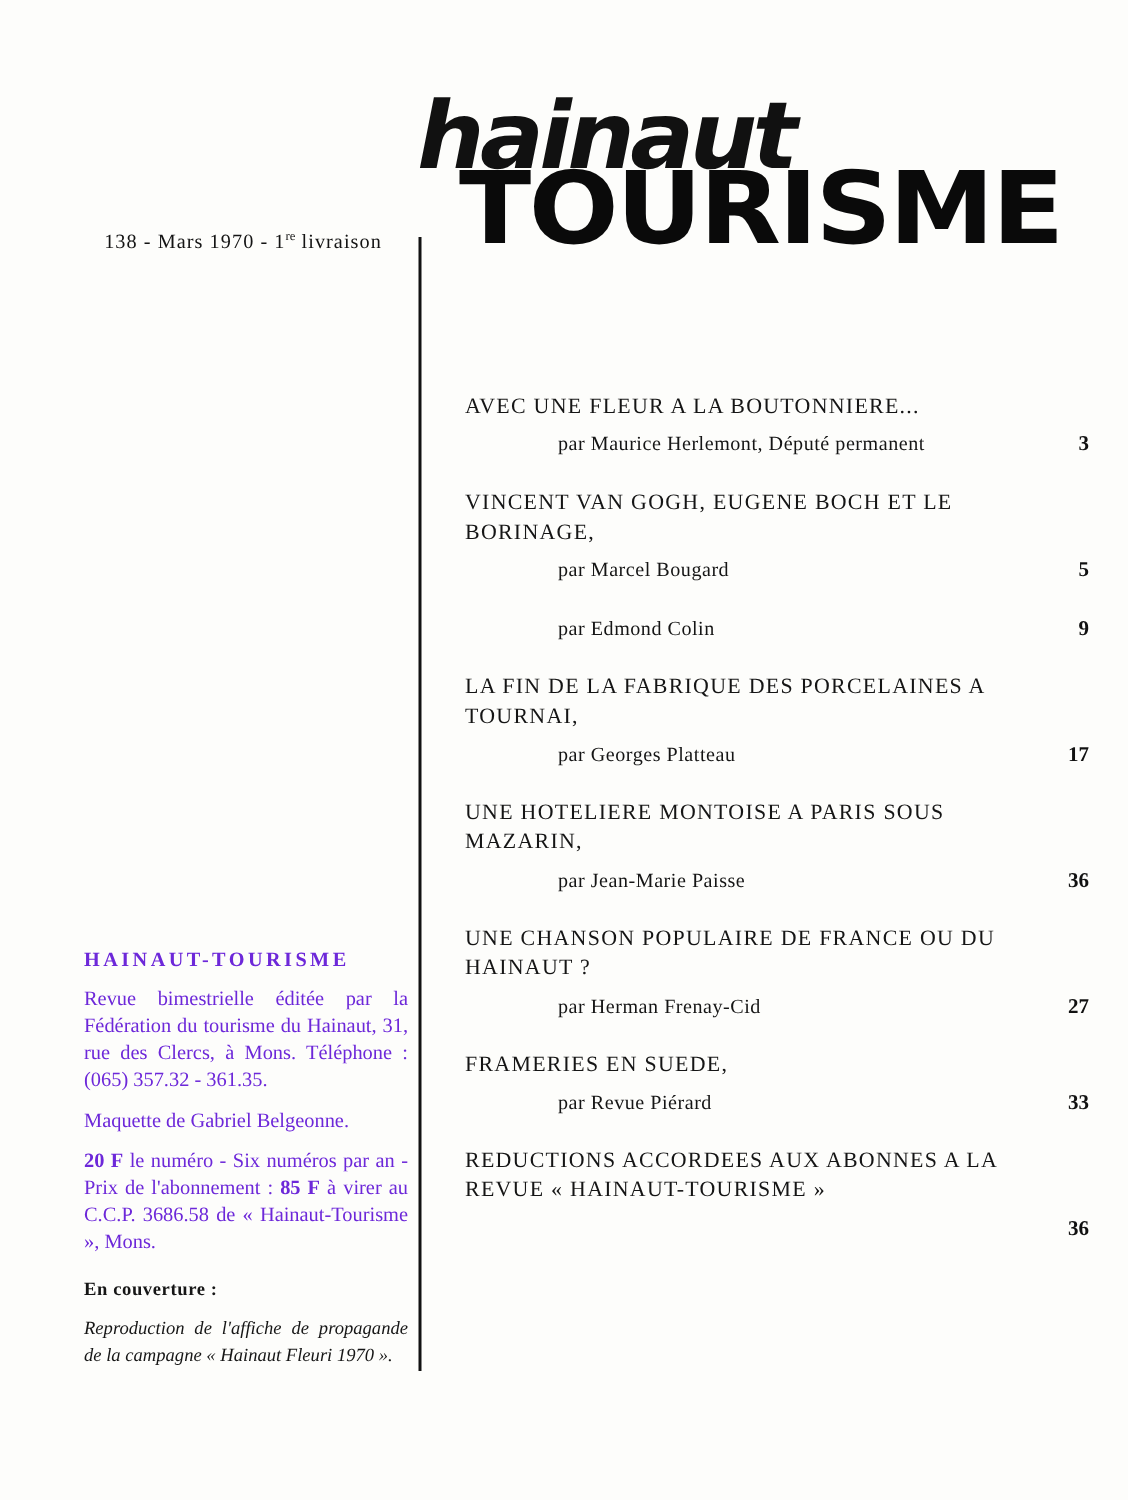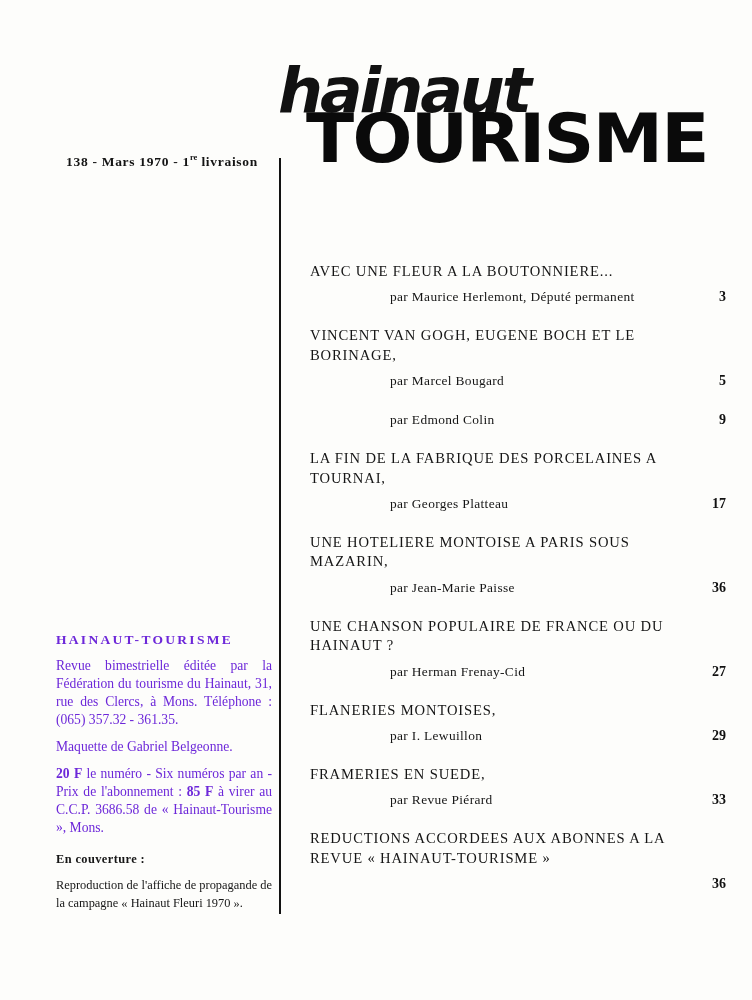--- a/index.html
+++ b/index.html
@@ -57,21 +57,21 @@
   }
 
   
   .issue-line {
     position: absolute;
     left: 56px;
     top: 152px;
     width: 212px;
     text-align: center;
     font-size: 13.5px;
-    font-weight: 700;
+    font-weight: 400;
     color: #141414;
     letter-spacing: 0.7px;
     white-space: nowrap;
   }
   .issue-line sup {
     font-size: 8.5px;
     vertical-align: super;
     letter-spacing: 0;
   }
 
@@ -122,20 +122,21 @@
     color: #161616;
   }
   .cover-note-title {
     font-size: 12.4px;
     font-weight: 700;
     letter-spacing: 0.4px;
     margin-bottom: 10px;
   }
   .cover-note-body {
     font-size: 12.4px;
+    font-style: italic;
     line-height: 1.42;
     text-align: justify;
     text-align-last: left;
   }
 
   
   .toc {
     position: absolute;
     left: 310px;
     top: 262px;
@@ -152,21 +153,21 @@
     color: #151515;
     padding-right: 46px;
   }
   .toc-author-row {
     position: relative;
     margin-top: 6px;
     min-height: 18px;
   }
   .toc-author {
     display: inline-block;
-    margin-left: 80px;
+    margin-left: 62px;
     font-size: 13.4px;
     letter-spacing: 0.35px;
     color: #151515;
   }
   .toc-page {
     position: absolute;
     right: 0;
     bottom: 0;
     font-size: 14px;
     font-weight: 700;
@@ -247,27 +248,20 @@
 
 
     <div class="toc-entry">
       <div class="toc-title">UNE CHANSON POPULAIRE DE FRANCE OU DU HAINAUT ?</div>
       <div class="toc-author-row">
         <span class="toc-author">par Herman Frenay-Cid</span>
         <span class="toc-page">27</span>
       </div>
     </div>
 
-    <div class="toc-entry">
-      <div class="toc-title">FLANERIES MONTOISES,</div>
-      <div class="toc-author-row">
-        <span class="toc-author">par I. Lewuillon</span>
-        <span class="toc-page">29</span>
-      </div>
-    </div>
 
     <div class="toc-entry">
       <div class="toc-title">FRAMERIES EN SUEDE,</div>
       <div class="toc-author-row">
         <span class="toc-author">par Revue Piérard</span>
         <span class="toc-page">33</span>
       </div>
     </div>
 
     <div class="toc-entry">

